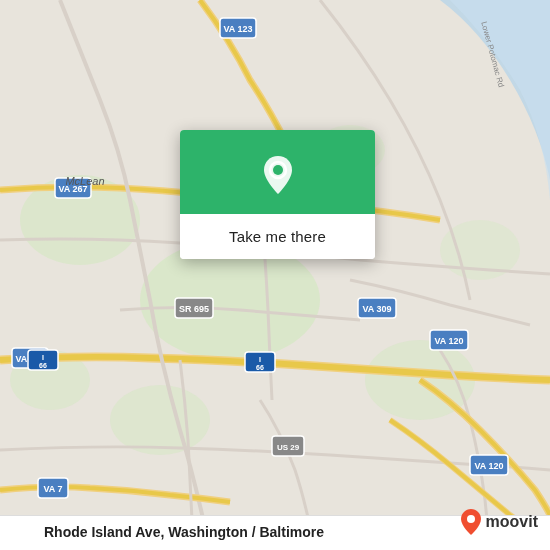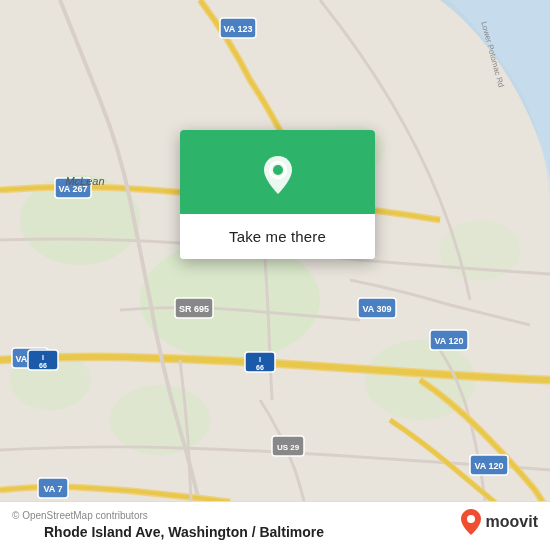--- a/index.html
+++ b/index.html
@@ -217,21 +217,20 @@
 
         <circle cx="22" cy="18" r="5" fill="#2db36a"></circle>
 
         <circle cx="22" cy="18" r="8" fill="none" stroke="white" stroke-width="2.5"></circle>
       </svg>
     </div>
     <button id="popup-btn">Take me there</button>
   </div>
 
   <div id="bottom-bar">
-    <div id="copyright-text">© OpenStreetMap contributors</div>
     <div id="location-title">Rhode Island Ave, Washington / Baltimore</div>
 
     <div id="moovit-logo">
       <svg id="moovit-pin" viewBox="0 0 22 28" xmlns="http://www.w3.org/2000/svg">
         <path d="M11 1 C5.5 1 1 5.5 1 11 C1 18 11 27 11 27 C11 27 21 18 21 11 C21 5.5 16.5 1 11 1 Z" fill="#f04e30"></path>
         <circle cx="11" cy="11" r="4" fill="white"></circle>
       </svg>
       <span id="moovit-text" style="font-size:16px;font-weight:700;color:#333;">moovit</span>
     </div>
   </div>

